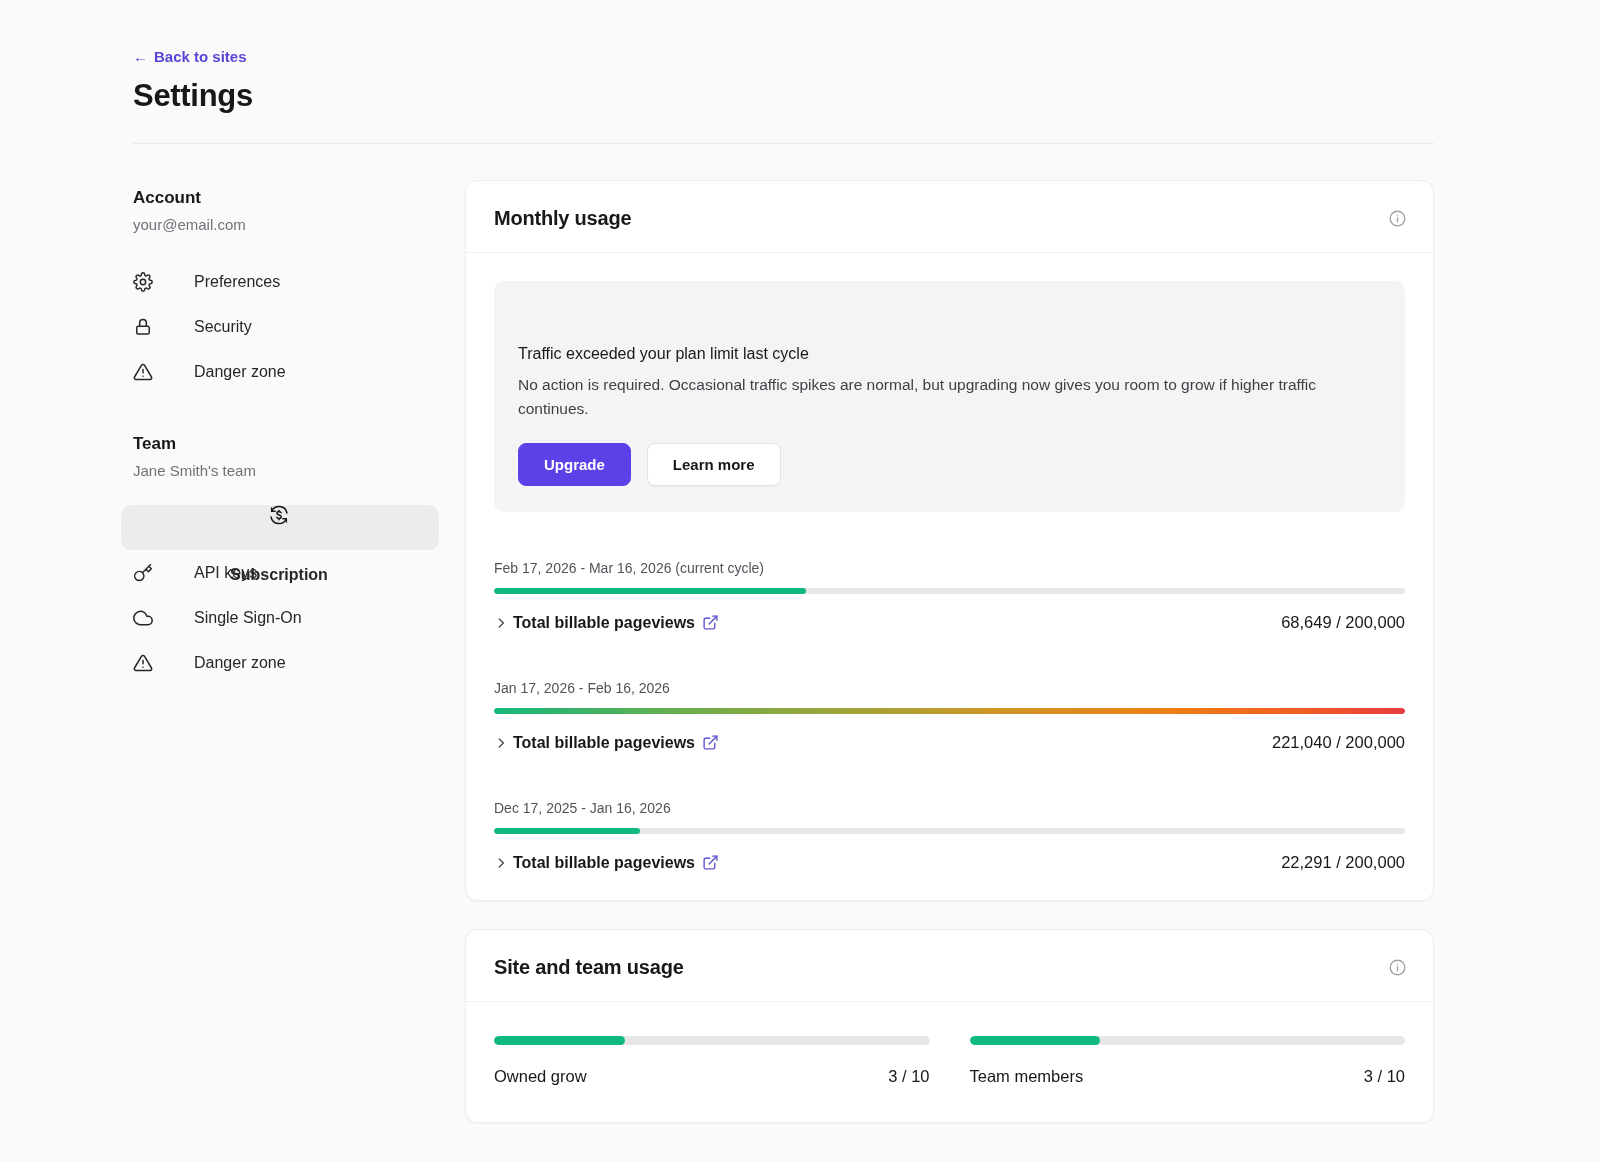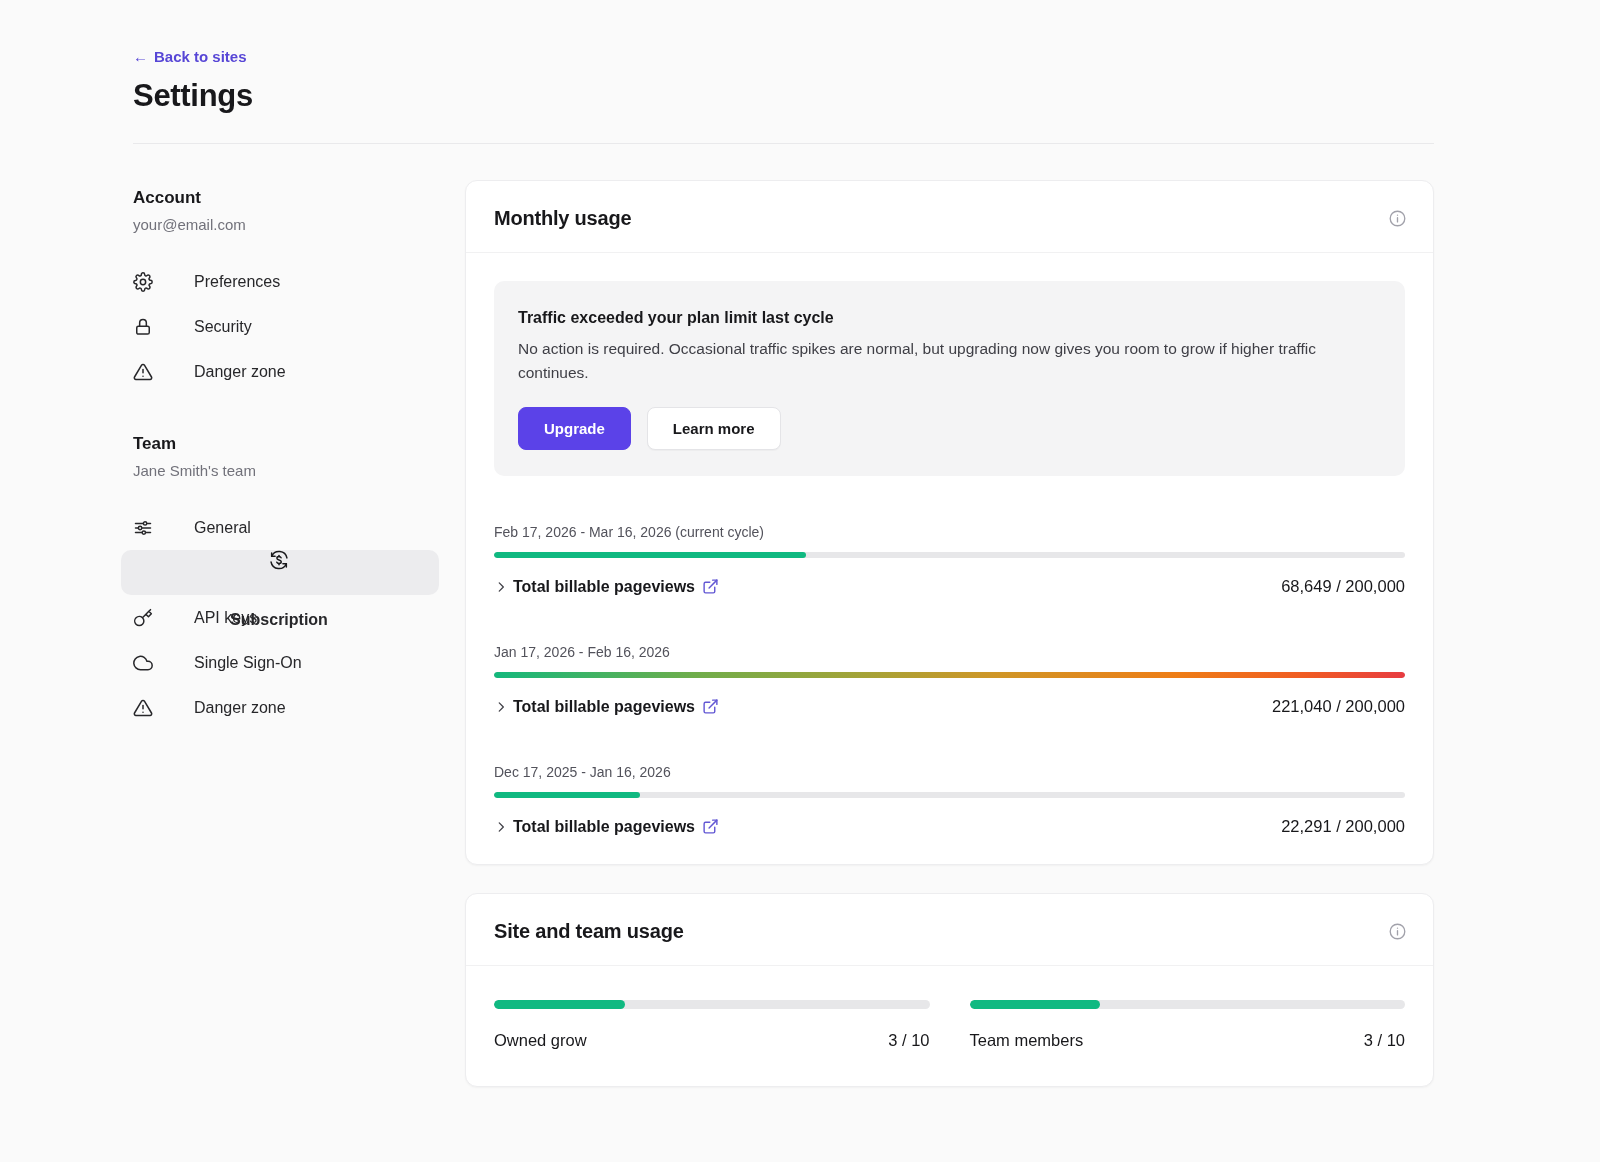--- a/index.html
+++ b/index.html
@@ -32,21 +32,21 @@
   
   .main { flex:1; padding-top:36px; padding-left:26px; }
   .card { width:969px; background:#ffffff; border:1px solid #ededef; border-radius:12px; box-shadow:0 1px 2px rgba(0,0,0,.04); margin-bottom:28px; }
   .card-header { display:flex; align-items:center; justify-content:space-between; padding:26px 26px 22px 28px; border-bottom:1px solid #f1f1f2; }
   .card-title { font-size:20px; font-weight:600; letter-spacing:-.2px; }
   .info-btn { background:none; border:none; cursor:pointer; display:flex; }
   .card-body { padding:28px; }
 
   
   .alert { background:#f4f4f5; border-radius:10px; padding:28px 24px 26px 24px; }
-  .alert-title { font-size:16px; font-weight:700; }
+  .alert-title { font-size:16px; font-weight:400;margin-top:36px; }
   .alert-body { font-size:15.5px; color:#3f3f46; line-height:1.55; margin-top:10px; max-width:880px; }
   .alert-actions { display:flex; gap:16px; margin-top:22px; }
   .btn { font-family:inherit; font-size:15px; font-weight:600; border-radius:8px; cursor:pointer; padding:13px 25px; line-height:1; }
   .btn-primary { background:#5b42e8; border:1px solid #5b42e8; color:#ffffff; }
   .btn-secondary { background:#ffffff; border:1px solid #e4e4e7; color:#18181b; box-shadow:0 1px 1px rgba(0,0,0,.03); }
 
   
   .cycle { margin-top:48px; }
   .cycle:first-of-type { margin-top:40px; }
   .cycle-period { font-size:14px; color:#52525b; }
@@ -116,33 +116,20 @@
               </svg>
           </span>
           <span>Danger zone</span>
         </div>
       </div>
 
       <div class="side-heading">Team</div>
       <div class="side-sub">Jane Smith's team</div>
 
       <div class="side-group">
-        <div class="side-item">
-          <span class="icon">
-            <svg width="20" height="20" viewBox="0 0 24 24" fill="none" stroke="#27272a" stroke-width="1.8" stroke-linecap="round" stroke-linejoin="round">
-                <line x1="3" y1="6.5" x2="21" y2="6.5"></line>
-                <circle cx="14.5" cy="6.5" r="2" fill="#fff"></circle>
-                <line x1="3" y1="12" x2="21" y2="12"></line>
-                <circle cx="8.5" cy="12" r="2" fill="#fff"></circle>
-                <line x1="3" y1="17.5" x2="21" y2="17.5"></line>
-                <circle cx="13" cy="17.5" r="2" fill="#fff"></circle>
-              </svg>
-          </span>
-          <span>General</span>
-        </div>
         <div class="side-item selected">
           <span class="icon">
             <svg width="20" height="20" viewBox="0 0 24 24" fill="none" stroke="#18181b" stroke-width="1.8" stroke-linecap="round" stroke-linejoin="round">
                 <path d="M21.5 9.5A9.6 9.6 0 0 0 3.2 7.6"></path>
                 <path d="M2.5 14.5a9.6 9.6 0 0 0 18.3 1.9"></path>
                 <path d="M3.2 3.5v4.1h4.1"></path>
                 <path d="M20.8 20.5v-4.1h-4.1"></path>
                 <path d="M14.5 9.3c-.4-.9-1.4-1.4-2.5-1.4-1.4 0-2.5.8-2.5 2s1 1.7 2.5 2 2.7.8 2.7 2.1-1.2 2.1-2.7 2.1c-1.2 0-2.3-.6-2.6-1.5"></path>
                 <line x1="12" y1="6.5" x2="12" y2="8"></line>
                 <line x1="12" y1="16.2" x2="12" y2="17.7"></line>

